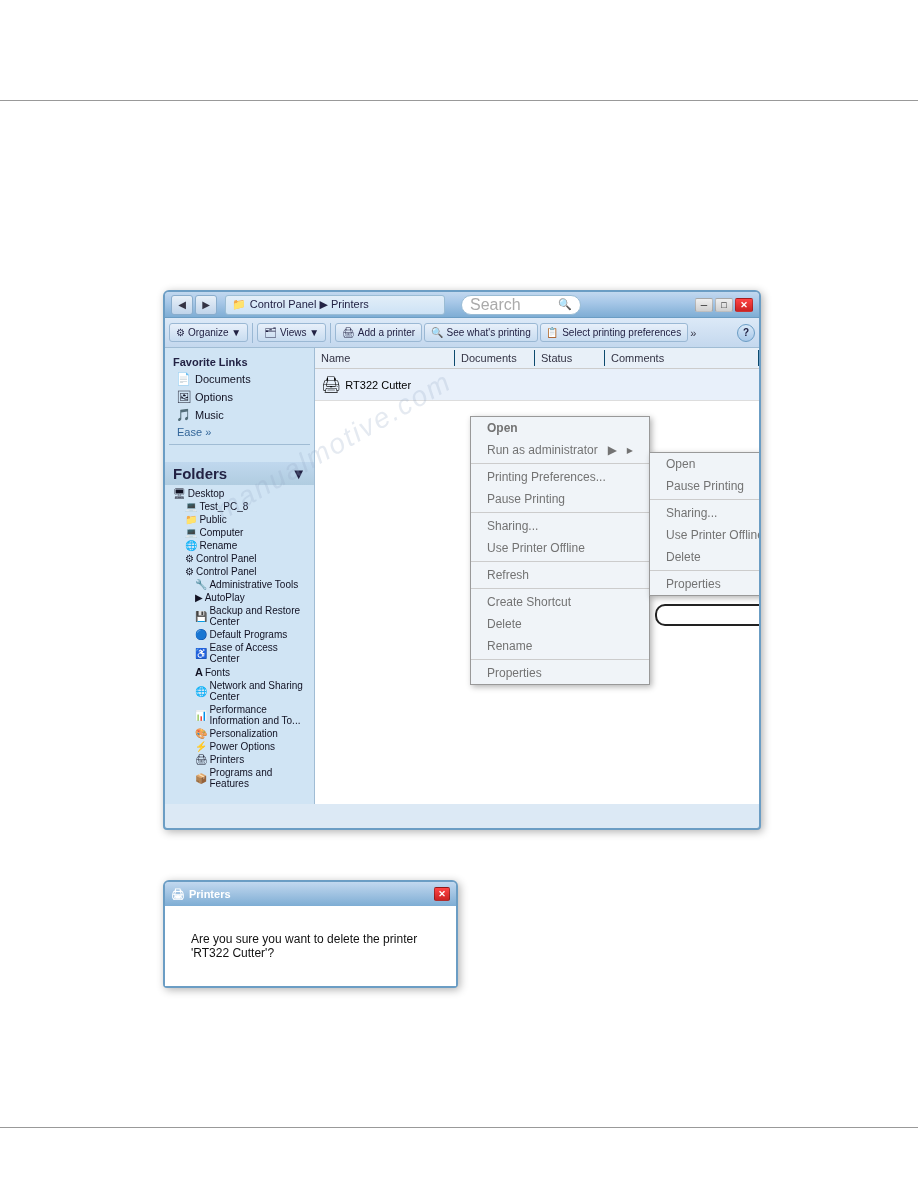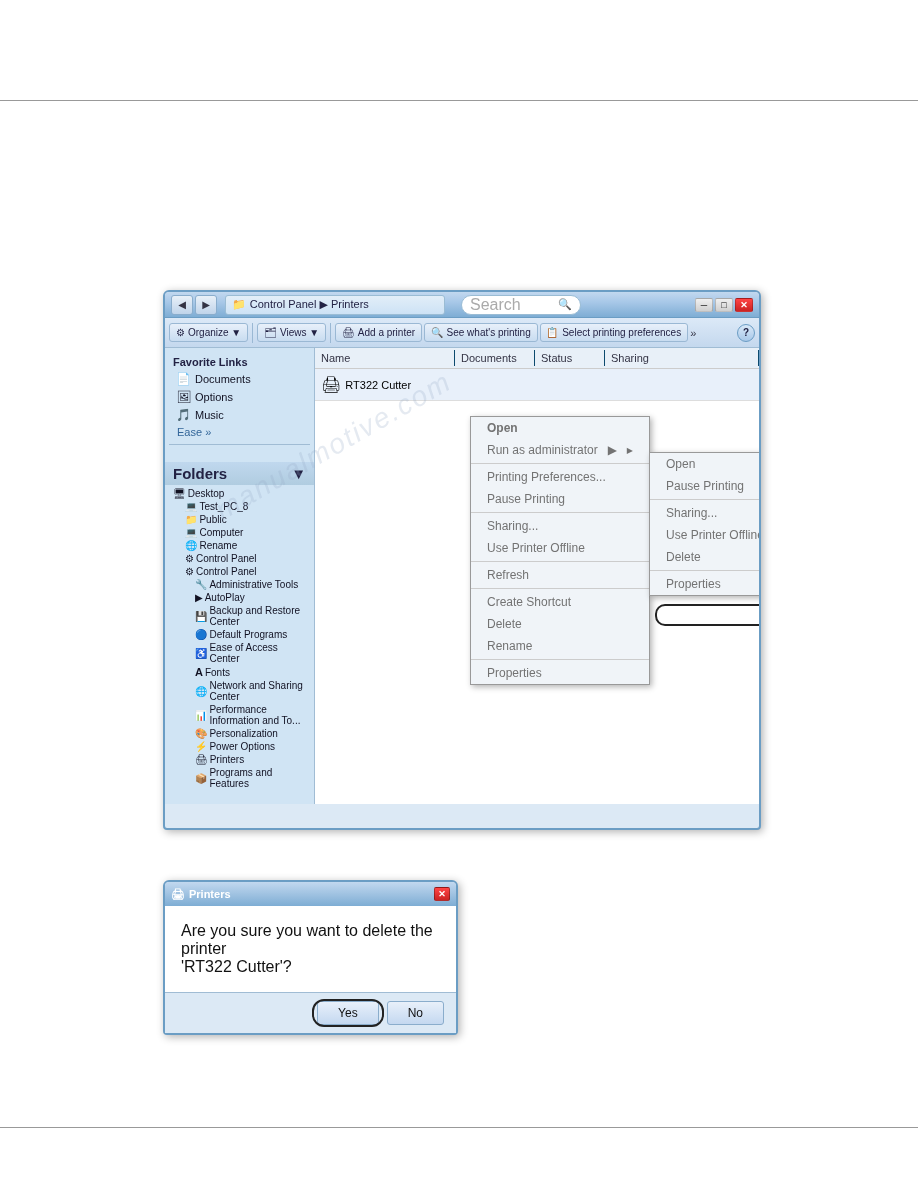--- a/index.html
+++ b/index.html
@@ -414,22 +414,22 @@
       justify-content: center;
       color: white;
       font-size: 9px;
       font-weight: bold;
       border: 1px solid rgba(0,0,0,0.3);
       cursor: pointer;
     }
 
     .dialog-body {
       background: #ffffff;
-      padding: 16px;
-      font-size: 16px;
+      padding: 26px;
+      font-size: 12px;
       color: #111;
     }
 
     .dialog-footer {
       background: #dce9f5;
       padding: 8px 12px;
       display: flex;
       justify-content: flex-end;
       gap: 8px;
       border-top: 1px solid #a0bcd4;
@@ -640,21 +640,21 @@
           </div>
         </div>
       </div>
 
       <div class="main-content">
 
         <div class="column-headers">
           <div class="col-header">Name</div>
           <div class="col-header">Documents</div>
           <div class="col-header">Status</div>
-          <div class="col-header">Sharing</div>
+          <div class="col-header">Comments</div>
         </div>
 
         <div class="printer-row">
           <div class="printer-cell">
             <span class="printer-icon">🖨</span>
             <span>RT322 Cutter</span>
           </div>
           <div class="printer-cell"></div>
           <div class="printer-cell"></div>
           <div class="printer-cell"></div>
@@ -735,26 +735,17 @@
       <div class="dialog-title">
         <span>🖨</span>
         <span>Printers</span>
       </div>
       <div class="dialog-close">✕</div>
     </div>
     <div class="dialog-body">
       <p>Are you sure you want to delete the printer</p>
       <p>'RT322 Cutter'?</p>
     </div>
-    <div class="dialog-footer">
-      <div class="dialog-btn yes-btn">
-        <span>Yes</span>
-        <div class="yes-circle"></div>
-      </div>
-      <div class="dialog-btn">
-        <span>No</span>
-      </div>
-    </div>
   </div>
 
   <div class="watermark">manualmotive.com</div>
 
 </div>
 
 </body></html>

